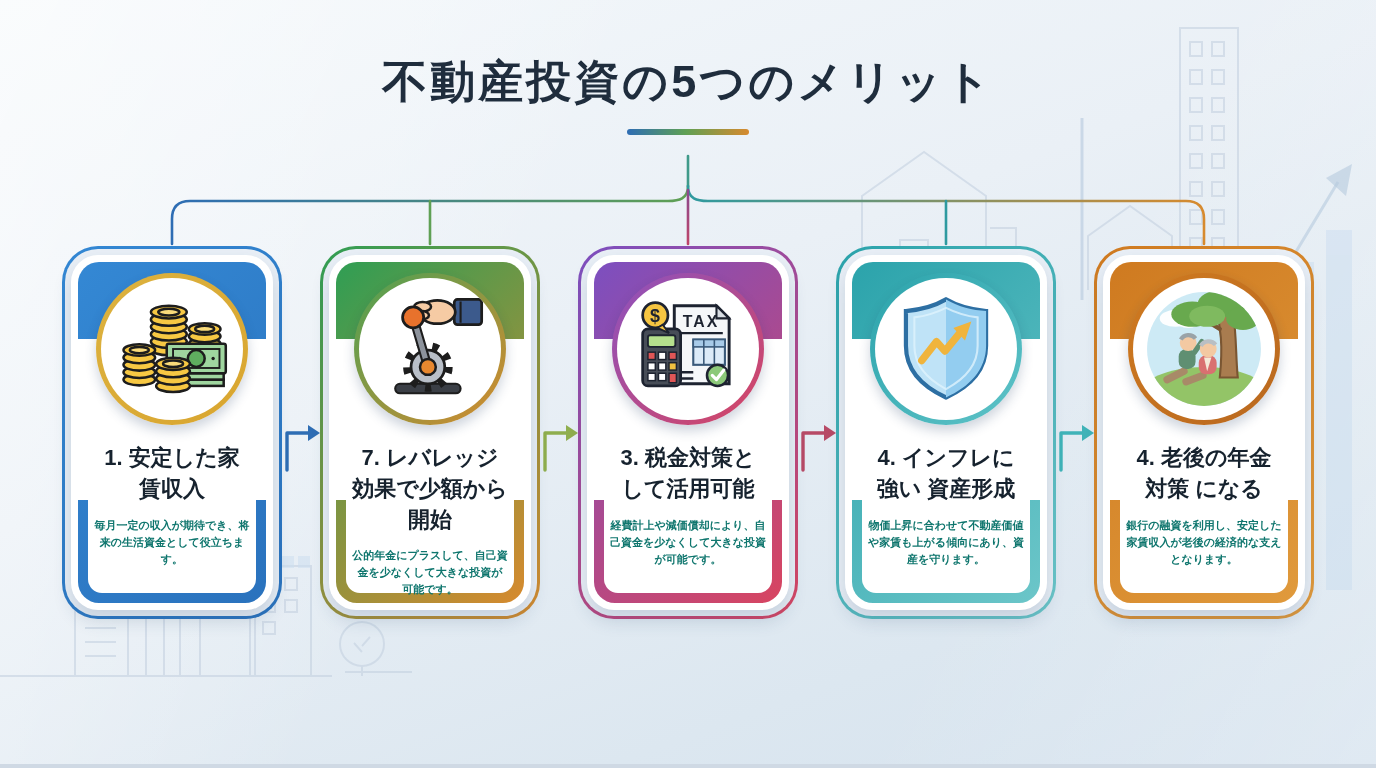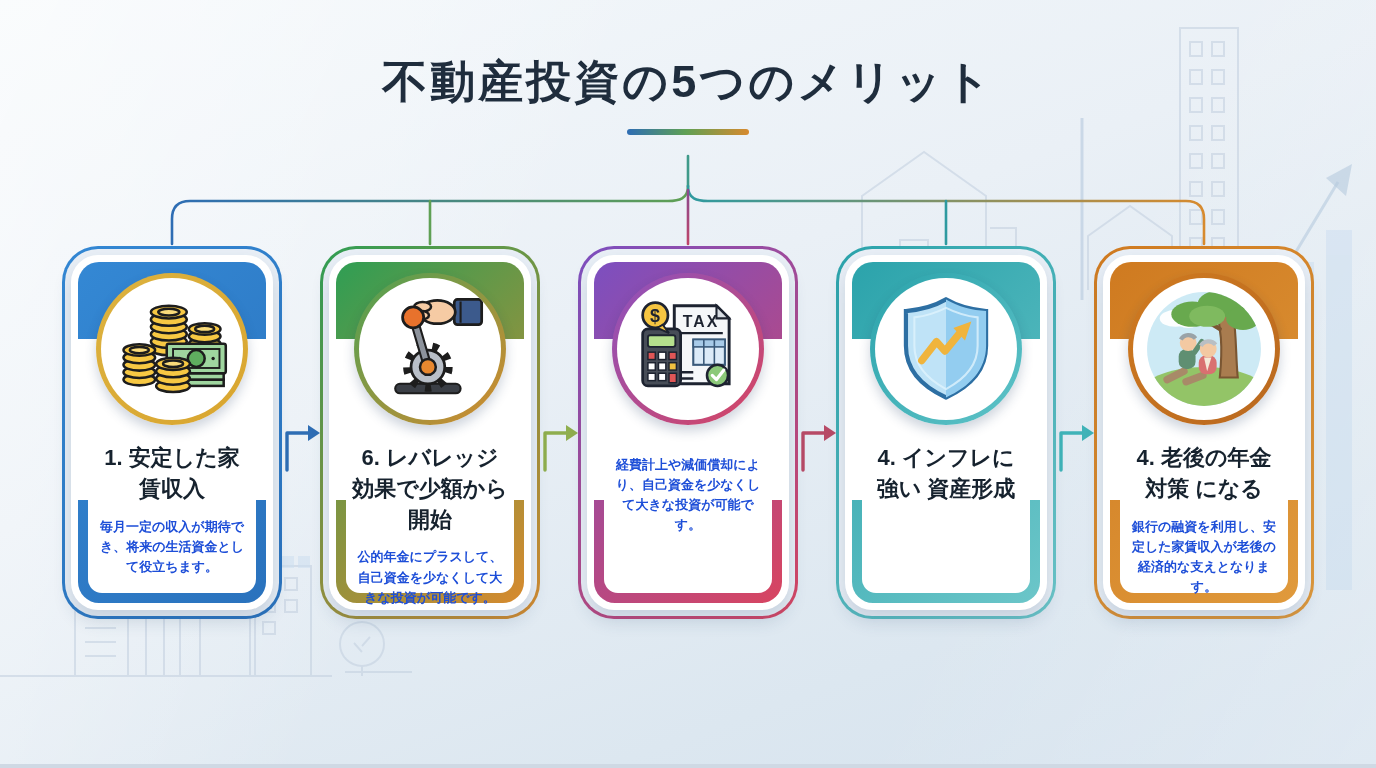--- a/index.html
+++ b/index.html
@@ -21,21 +21,21 @@
   .frame{flex:1;border-radius:36px;padding:3px;background:linear-gradient(135deg,var(--g1),var(--g2));}
   .frame-gap{width:100%;height:100%;box-sizing:border-box;border-radius:33px;padding:6px;background:#e9eff6;}
   .card{position:relative;width:100%;height:100%;background:#ffffff;border-radius:27px;
     box-shadow:0 10px 18px rgba(40,70,110,.18);overflow:hidden;}
   .color-layer{position:absolute;inset:7px;border-radius:21px;background:linear-gradient(135deg,var(--g1),var(--g2));}
   .white-mid{position:absolute;left:0;right:0;top:84px;height:161px;background:#ffffff;}
   .content{position:absolute;left:17px;right:17px;top:84px;bottom:17px;background:#ffffff;
     border-radius:0 0 14px 14px;box-sizing:border-box;padding:104px 6px 4px 6px;text-align:center;}
   .card-title{margin:0;font-size:22px;line-height:1.4;font-weight:800;color:#16222e;
     min-height:52px;display:flex;align-items:center;justify-content:center;}
-  .card-body{margin:12px 0 0 0;font-size:13px;line-height:1.55;font-weight:700;color:#1d4ed8;}
+  .card-body{margin:12px 0 0 0;font-size:11px;line-height:1.55;font-weight:700;color:#0f766e;}
   .circle{position:absolute;top:18px;left:50%;transform:translateX(-50%);
     width:152px;height:152px;border-radius:50%;padding:5px;box-sizing:border-box;
     background:linear-gradient(135deg,var(--ring1),var(--ring2));
     box-shadow:0 6px 12px rgba(30,60,100,.22);}
   .circle-inner{width:100%;height:100%;border-radius:50%;background:#ffffff;
     display:flex;align-items:center;justify-content:center;overflow:hidden;}
   .circle-inner svg{width:116px;height:116px;display:block;}
 </style>
 </head>
 <body>
@@ -177,21 +177,21 @@
       </div>
         </div>
     </div>
 
     <div class="frame" style="--g1: #2f9e54; --g2: #d78a2e; --ring1: #4aa254; --ring2: #d78a2e;">
       <div class="frame-gap">
           <div class="card">
         <div class="color-layer"></div>
         <div class="white-mid"></div>
         <div class="content">
-          <h2 class="card-title">6. レバレッジ効果で少額から開始</h2>
+          <h2 class="card-title">7. レバレッジ効果で少額から開始</h2>
           <p class="card-body">公的年金にプラスして、自己資金を少なくして大きな投資が可能です。</p>
         </div>
         <div class="circle">
               <div class="circle-inner">
           <svg viewBox="0 0 110 110">
             <rect x="22" y="88" width="62" height="9" rx="4.5" fill="#3b3f46" stroke="#1d1d1d" stroke-width="2"></rect>
             <circle cx="53" cy="72" r="20" fill="none" stroke="#1d1d1d" stroke-width="7" stroke-dasharray="6 8"></circle>
             <circle cx="53" cy="72" r="16" fill="#b9bfc8" stroke="#1d1d1d" stroke-width="2.6"></circle>
             <line x1="53" y1="72" x2="40" y2="28" stroke="#1d1d1d" stroke-width="9" stroke-linecap="round"></line>
             <line x1="53" y1="72" x2="40" y2="28" stroke="#8d939c" stroke-width="5" stroke-linecap="round"></line>
@@ -208,20 +208,21 @@
       </div>
         </div>
     </div>
 
     <div class="frame" style="--g1: #7c4fc0; --g2: #d84560; --ring1: #8b52c0; --ring2: #d84560;">
       <div class="frame-gap">
           <div class="card">
         <div class="color-layer"></div>
         <div class="white-mid"></div>
         <div class="content">
+          <h2 class="card-title">3. 税金対策として活用可能</h2>
           <p class="card-body">経費計上や減価償却により、自己資金を少なくして大きな投資が可能です。</p>
         </div>
         <div class="circle">
               <div class="circle-inner">
           <svg viewBox="0 0 110 110">
             <path d="M42,14 H82 L94,26 V88 H42 Z" fill="#f5f7f9" stroke="#1d2330" stroke-width="2.8"></path>
             <path d="M82,14 V26 H94 Z" fill="#d8dde3" stroke="#1d2330" stroke-width="2"></path>
             <text x="50" y="34" font-size="15" font-weight="bold" fill="#1d2330" letter-spacing="2" font-family="Liberation Sans, sans-serif">TAX</text>
             <line x1="48" y1="40" x2="88" y2="40" stroke="#1d2330" stroke-width="2.2"></line>
             <rect x="60" y="46" width="30" height="24" fill="#dcebf8" stroke="#3a5a7a" stroke-width="2"></rect>
@@ -255,20 +256,21 @@
     </div>
 
     <div class="frame" style="--g1: #2ba3ab; --g2: #6cc6c9; --ring1: #2ba3ab; --ring2: #5fc3c8;">
       <div class="frame-gap">
           <div class="card">
         <div class="color-layer"></div>
         <div class="white-mid"></div>
         <div class="content">
           <h2 class="card-title">4. インフレに強い
 資産形成</h2>
+          <p class="card-body">物価上昇に合わせて不動産価値や家賃も上がる傾向にあり、資産を守ります。</p>
         </div>
         <div class="circle">
               <div class="circle-inner">
           <svg viewBox="0 0 110 110">
             <path d="M55,8 C67,15 80,18 93,19 V52 C93,75 77,91 55,101 C33,91 17,75 17,52 V19 C30,18 43,15 55,8 Z" fill="#bfe3f7" stroke="#2d6fa3" stroke-width="4"></path>
             <path d="M55,8 C67,15 80,18 93,19 V52 C93,75 77,91 55,101 Z" fill="#93cdf0"></path>
             <path d="M55,16 C65,21 76,24 85,25 V52 C85,71 72,84 55,93 C38,84 25,71 25,52 V25 C34,24 45,21 55,16 Z" fill="none" stroke="#dff2fc" stroke-width="2" opacity="0.8"></path>
             <path d="M32,66 L46,48 L54,57 L68,40" stroke="#f0b43c" stroke-width="7" fill="none" stroke-linecap="round" stroke-linejoin="round"></path>
             <polygon points="62,35 79,29 73,47" fill="#f0b43c"></polygon>
           </svg>

